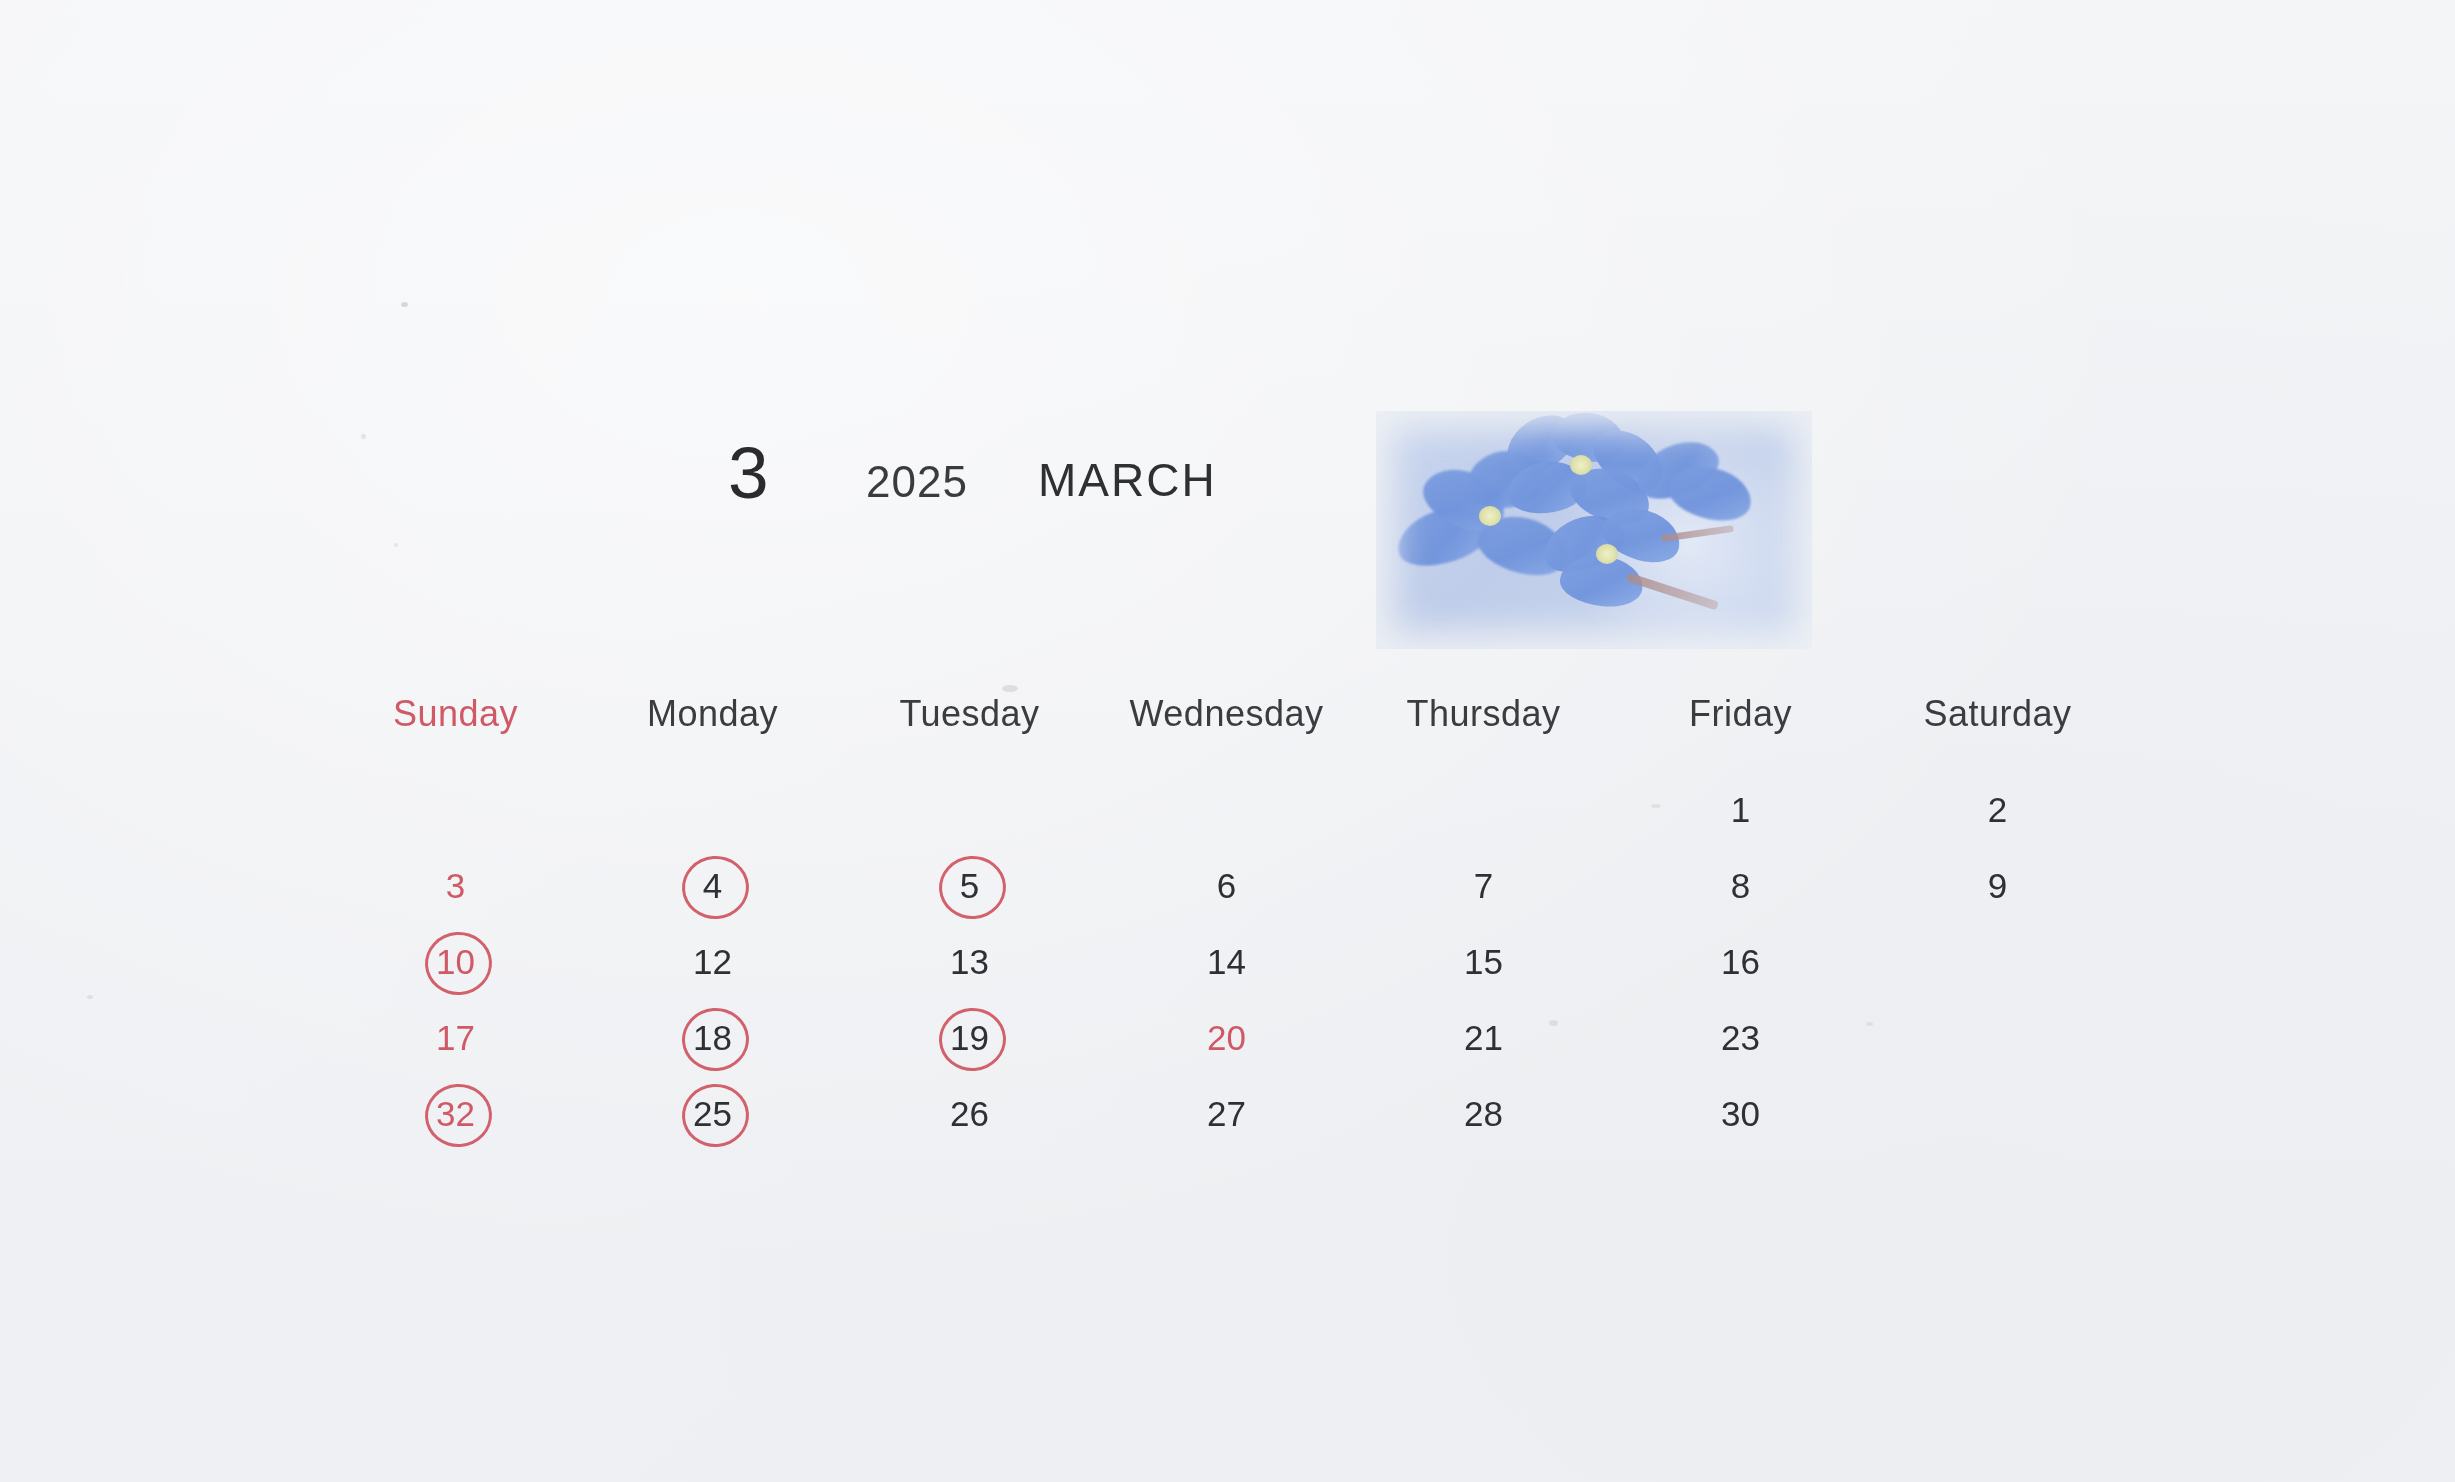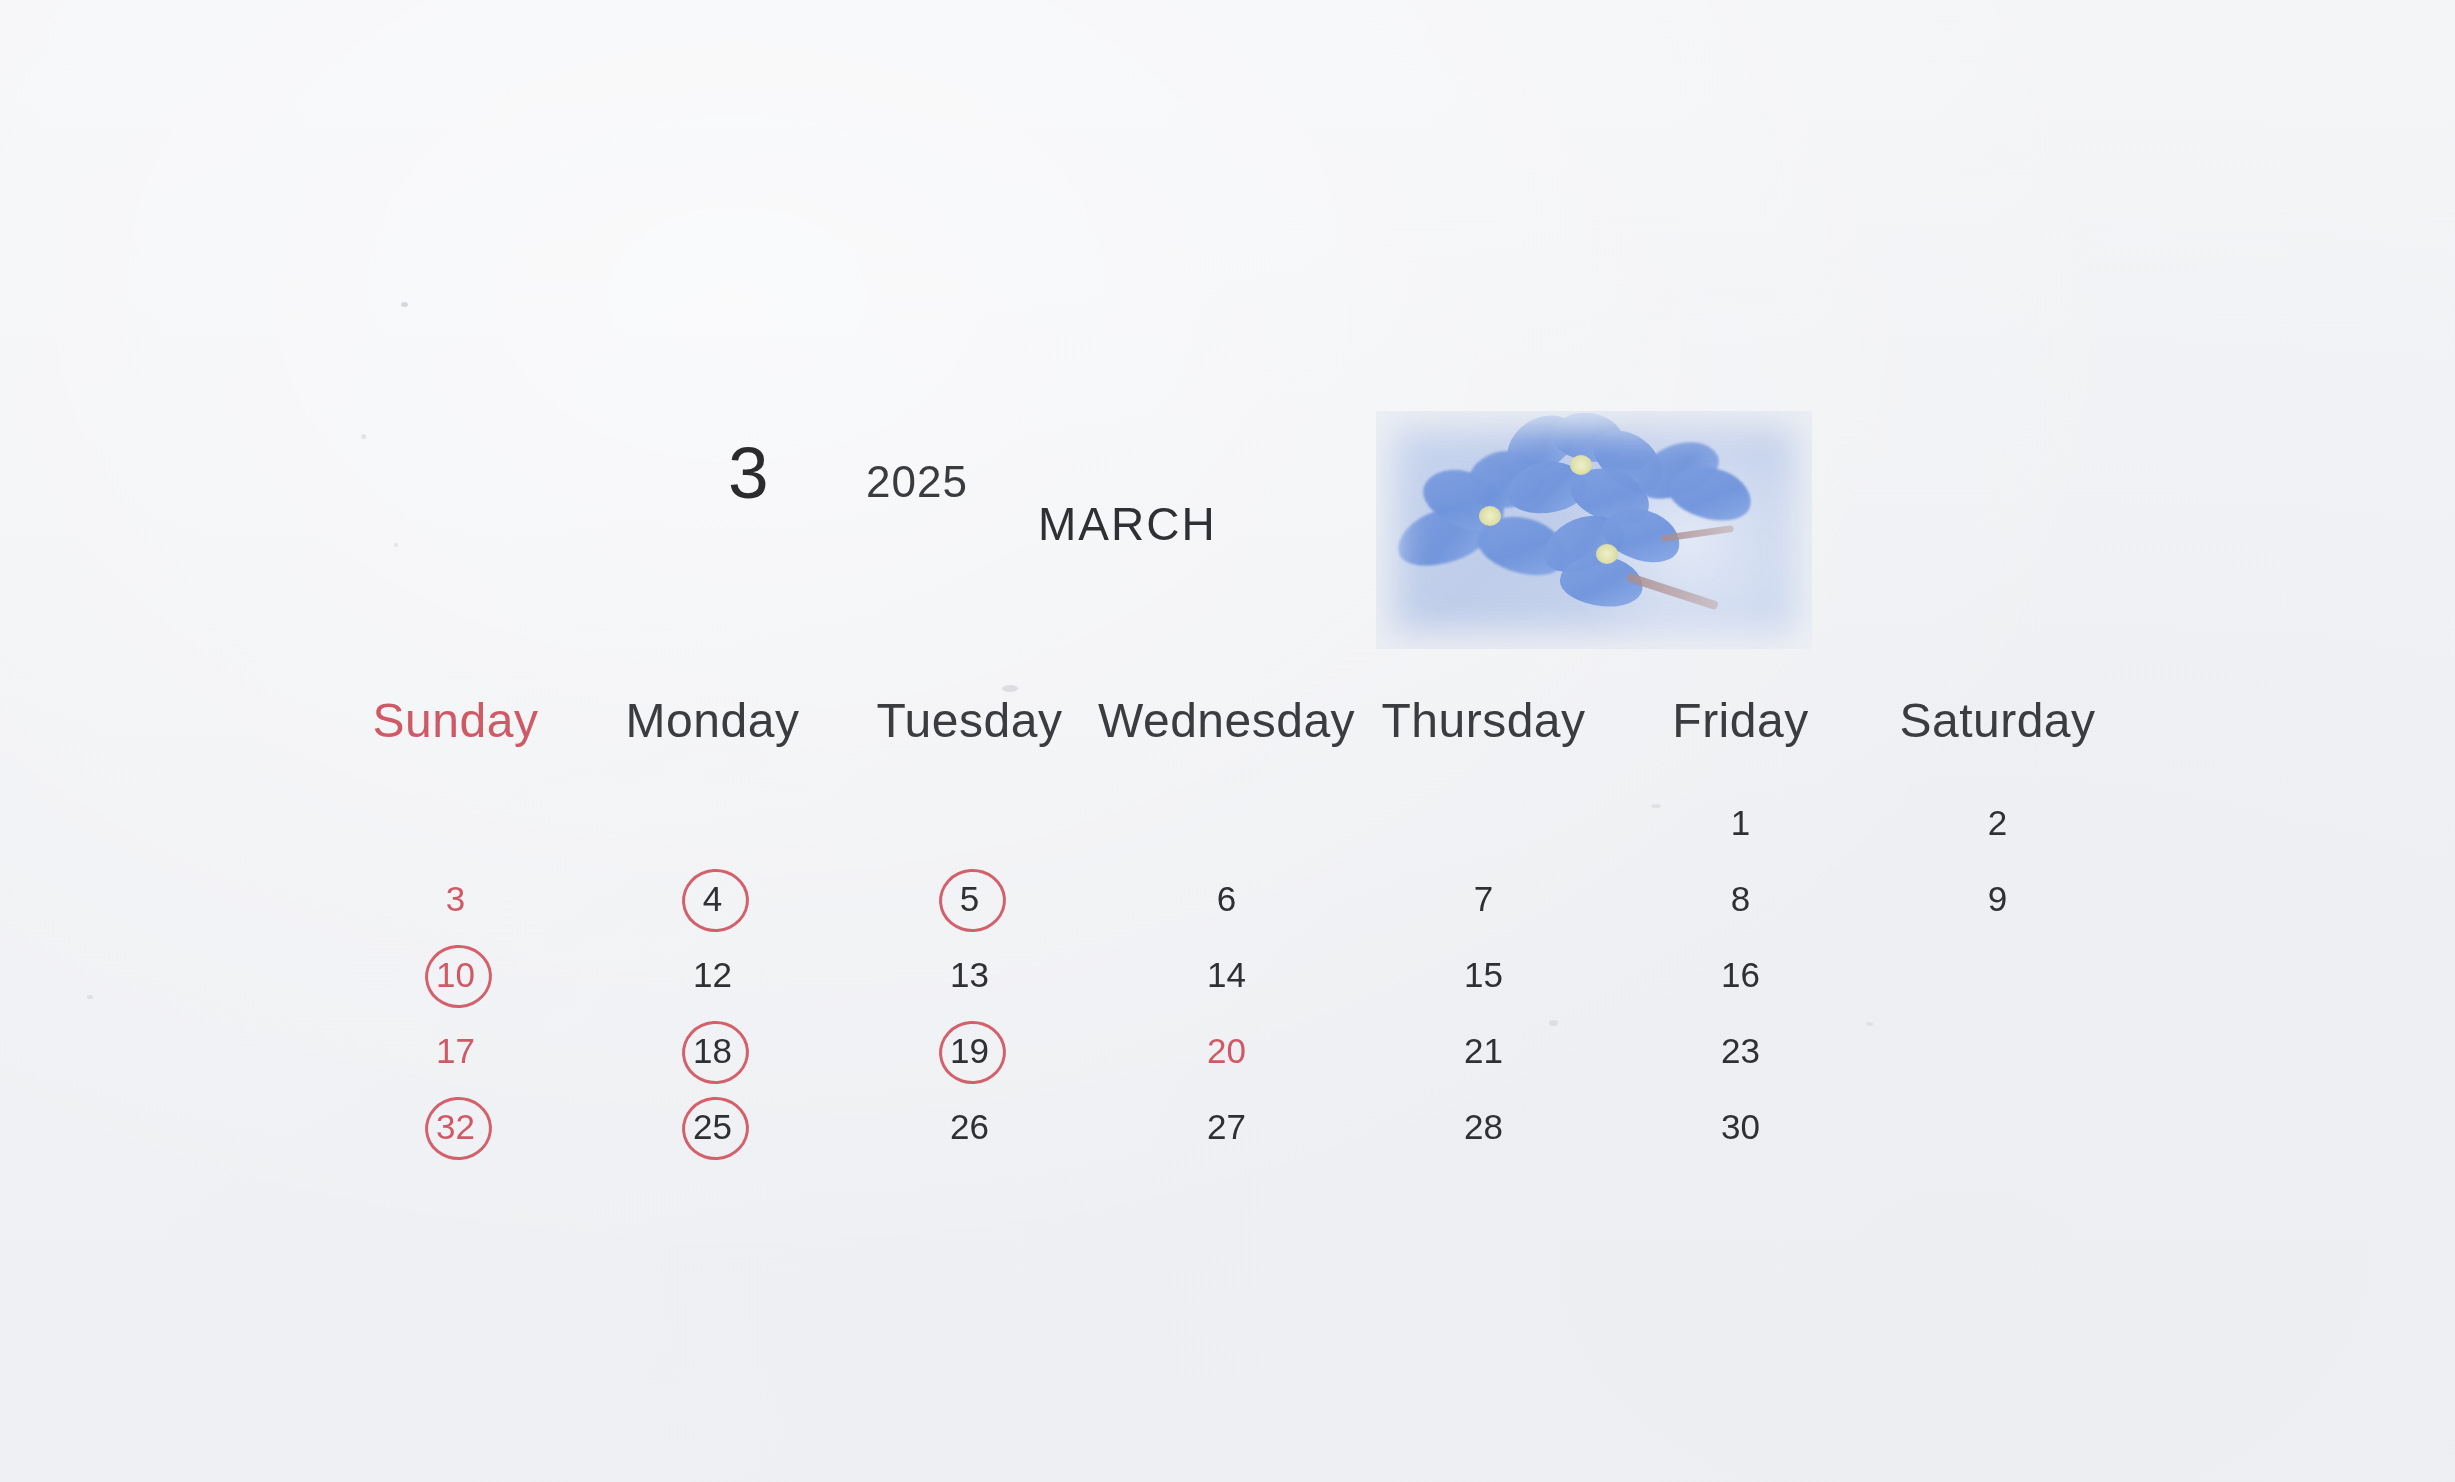--- a/index.html
+++ b/index.html
@@ -55,21 +55,20 @@
     line-height: 1;
   }
   .month-name {
     position: absolute;
     left: 1038px;
     top: 457px;
     font-size: 46px;
     color: #2f3033;
     letter-spacing: 2px;
     line-height: 1;
-    margin-top: 44px;
   }
 
   
   .photo {
     position: absolute;
     left: 1376px;
     top: 411px;
     width: 436px;
     height: 238px;
     overflow: hidden;
@@ -117,21 +116,21 @@
     top: 693px;
     width: 1832px;
   }
   .weekday-row {
     display: flex;
     width: 100%;
   }
   .weekday {
     width: 257px;
     text-align: center;
-    font-size: 48px;
+    font-size: 36px;
     color: #3b3c3f;
     letter-spacing: 0.5px;
   }
   .weekday.sunday {
     color: #cf5a66;
   }
   .weeks {
     margin-top: 36px;
   }
   .week {

